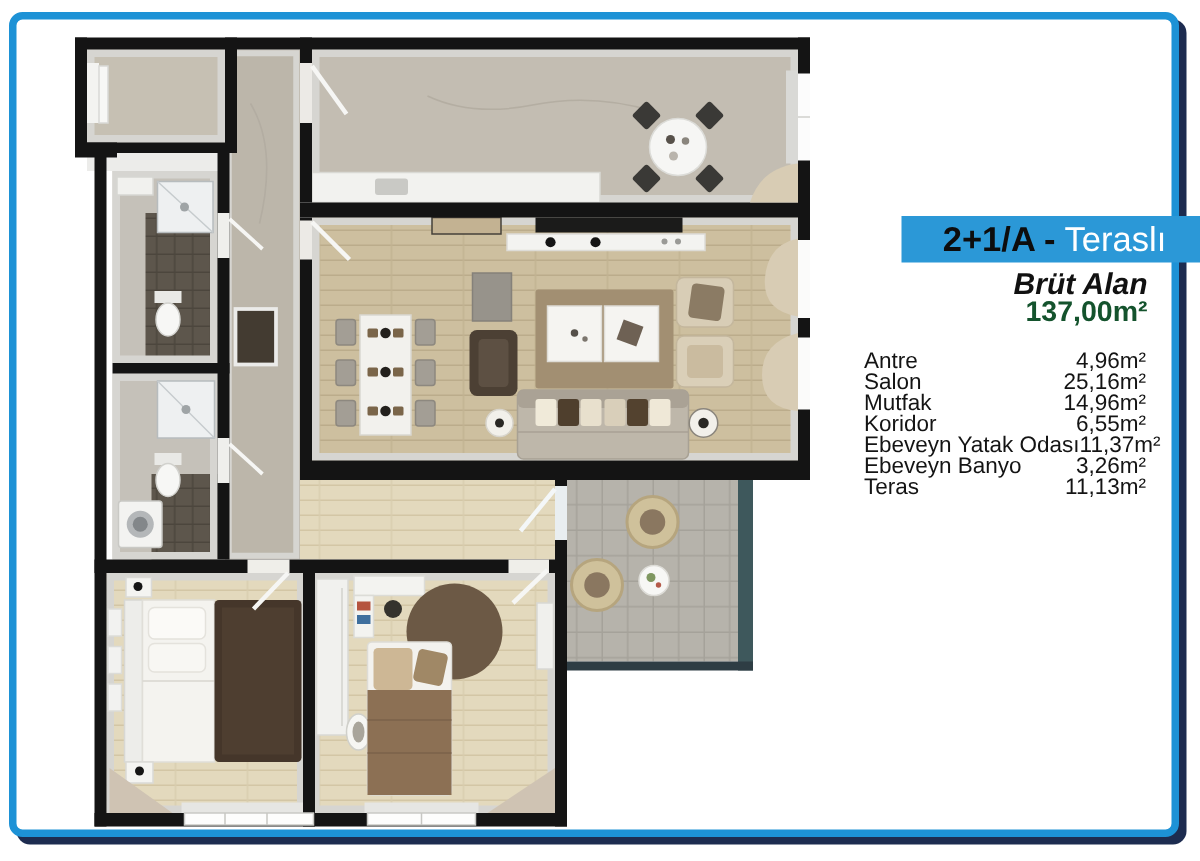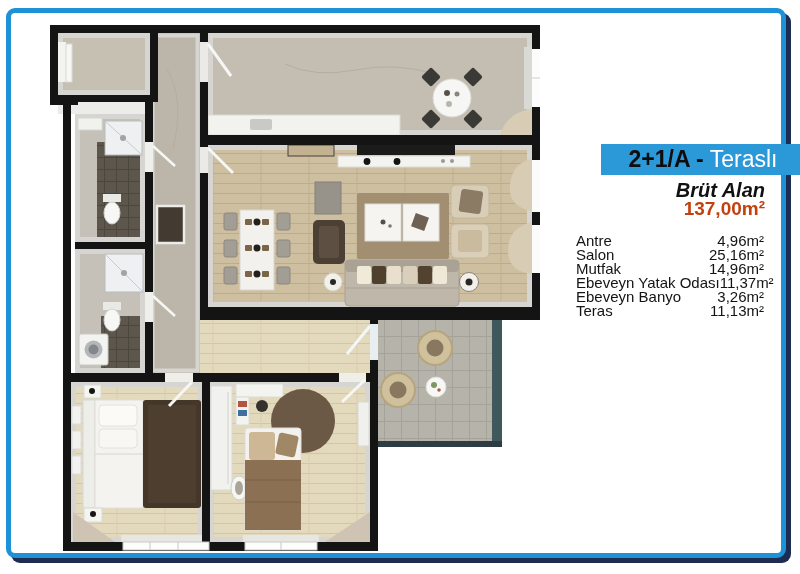--- a/index.html
+++ b/index.html
@@ -10,21 +10,21 @@
          box-shadow:5px 5px 0 #1d2c50;}
   .fp{position:absolute;left:34px;top:1px;}
   .banner{position:absolute;left:550px;top:131px;width:204px;height:31px;
           background:#2b98d7;display:flex;align-items:center;justify-content:center;
           gap:6px;font-size:23px;line-height:31px;white-space:nowrap;margin-left:40px;}
   .banner .t-black{color:#0d0d0d;font-weight:700;}
   .banner .t-white{color:#ffffff;font-weight:400;}
   .brut{position:absolute;left:550px;top:166px;width:204px;text-align:right;
         font-style:italic;font-weight:700;font-size:20px;color:#111;}
   .garea{position:absolute;left:550px;top:185px;width:204px;text-align:right;
-         font-weight:700;font-size:19px;color:#c2410c;}
+         font-weight:700;font-size:19px;color:#14532d;}
   .rooms{position:absolute;left:565px;top:221px;width:188px;color:#141414;}
   .room-row{display:flex;justify-content:space-between;height:14px;
             font-size:15px;line-height:14px;}
   .rn{text-align:left;white-space:nowrap;}
   .ra{text-align:left;white-space:nowrap;}
 </style>
 </head>
 <body>
 
 <div class="frame">
@@ -295,20 +295,24 @@
     </div>
     <div class="room-row">
       <span class="rn">Salon</span>
       <span class="ra">25,16m²</span>
     </div>
     <div class="room-row">
       <span class="rn">Mutfak</span>
       <span class="ra">14,96m²</span>
     </div>
     <div class="room-row">
+      <span class="rn">Koridor</span>
+      <span class="ra">6,55m²</span>
+    </div>
+    <div class="room-row">
       <span class="rn">Ebeveyn Yatak Odası</span>
       <span class="ra">11,37m²</span>
     </div>
     <div class="room-row">
       <span class="rn">Ebeveyn Banyo</span>
       <span class="ra">3,26m²</span>
     </div>
     <div class="room-row">
       <span class="rn">Teras</span>
       <span class="ra">11,13m²</span>

